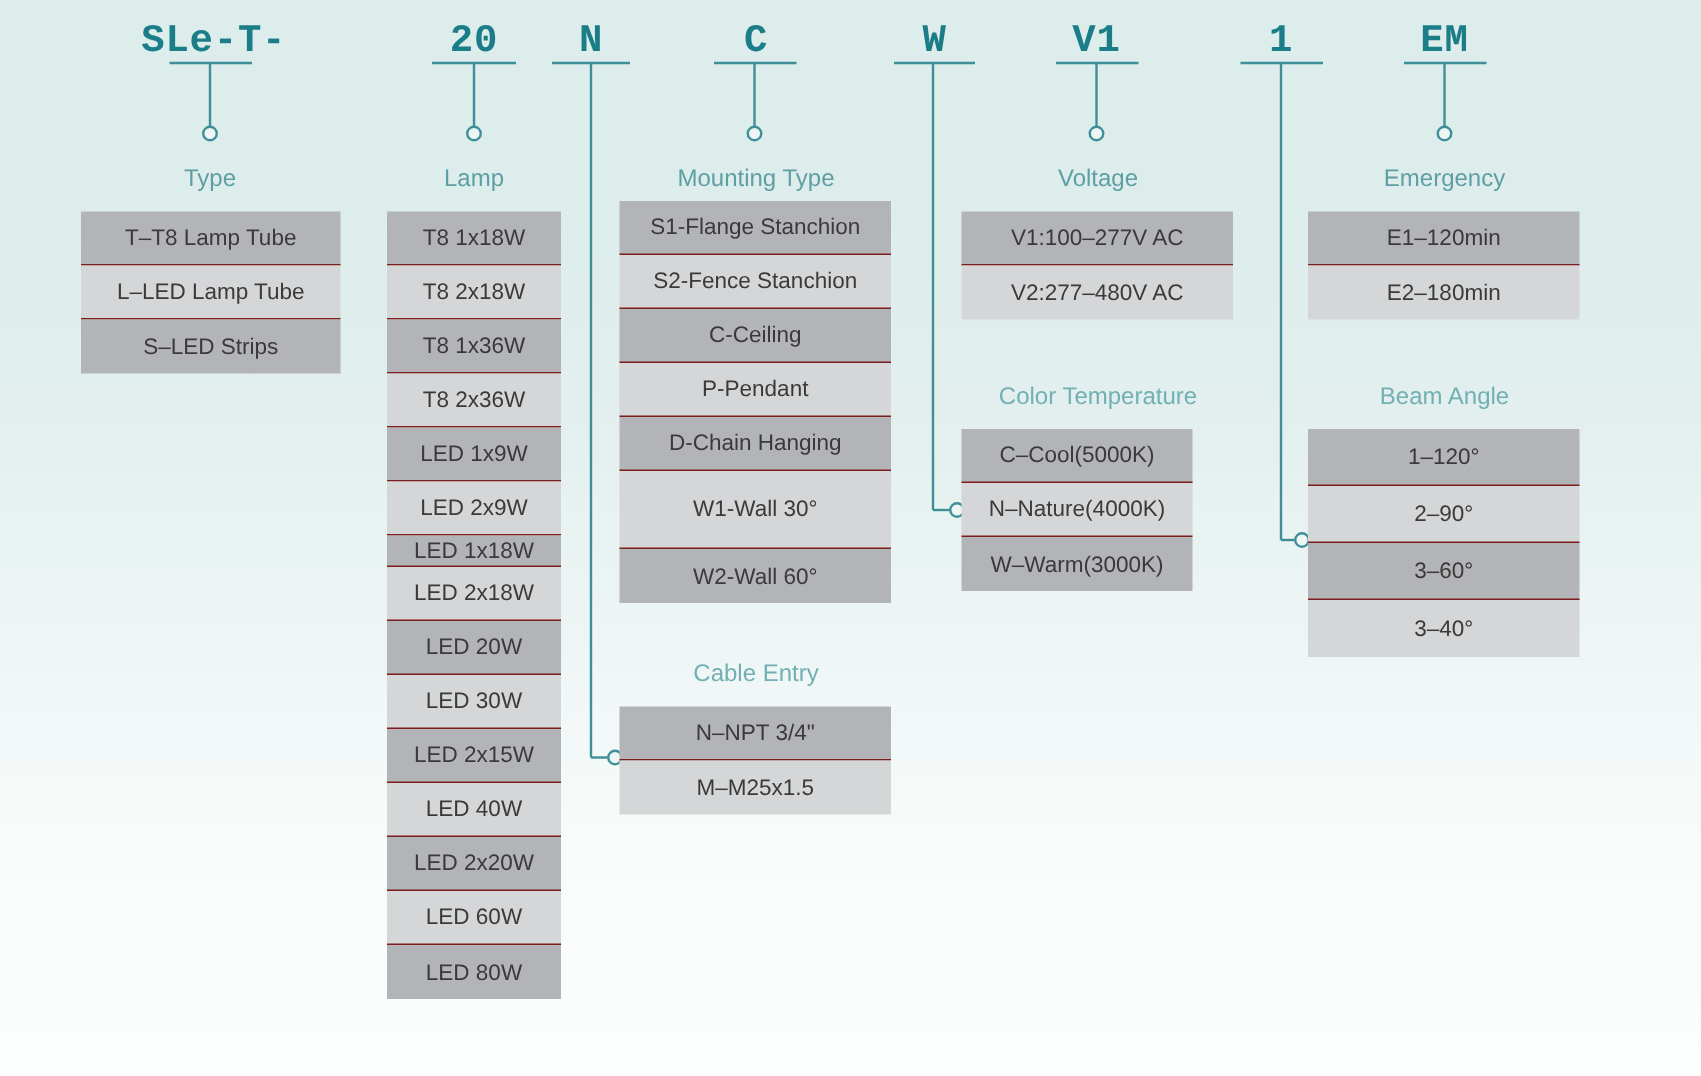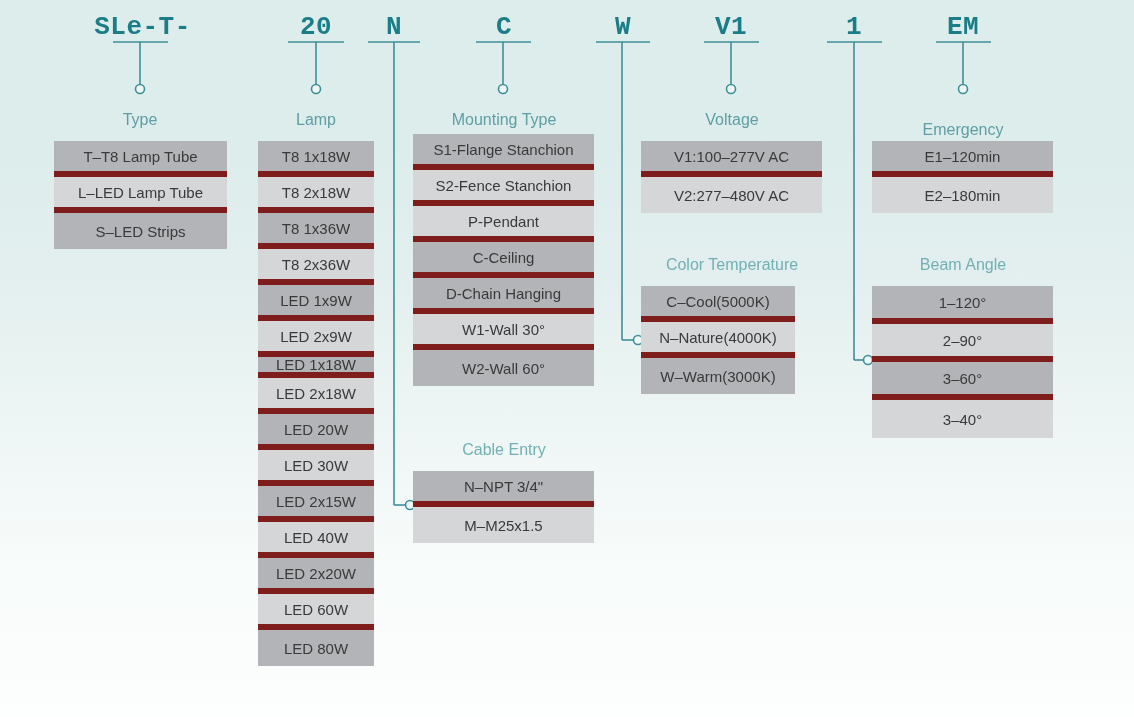--- a/index.html
+++ b/index.html
@@ -57,21 +57,21 @@
   
   .group {
     position: absolute;
   }
   .cell {
     box-sizing: border-box;
     font-size: 15px;
     color: #3a3a3a;
     text-align: center;
     white-space: nowrap;
-    border-bottom: 6px solid #7f1d1d;
+    border-bottom: 1px solid #7f1d1d;
     display: flex;
     align-items: center;
     justify-content: center;
   }
   .cell.dark  { background: #b3b4b7; }
   .cell.light { background: #d5d6d8; }
   .cell:last-child { border-bottom: none; }
 
   
   #wires {
@@ -139,21 +139,21 @@
       <div class="token" style="left: 828px; top: 12px; width: 52px;">1</div>
       <div class="token" style="left: 932px; top: 12px; width: 62px;">EM</div>
     </div>
   <div id="captions-layer">
       <div class="caption" style="left: 60px; top: 110px; width: 160px;">Type</div>
       <div class="caption" style="left: 236px; top: 110px; width: 160px;">Lamp</div>
       <div class="caption" style="left: 424px; top: 110px; width: 160px;">Mounting Type</div>
       <div class="sub-caption" style="left: 424px; top: 440px; width: 160px;">Cable Entry</div>
       <div class="caption" style="left: 652px; top: 110px; width: 160px;">Voltage</div>
       <div class="sub-caption" style="left: 652px; top: 255px; width: 160px;">Color Temperature</div>
-      <div class="caption" style="left: 883px; top: 120px; width: 160px;">Emergency</div>
+      <div class="caption" style="left: 883px; top: 110px; width: 160px;">Emergency</div>
       <div class="sub-caption" style="left: 883px; top: 255px; width: 160px;">Beam Angle</div>
     </div>
   <div id="groups-layer">
       <div class="group" style="left: 54px; top: 141px; width: 173px;">
         <div class="cell dark" style="height: 36px;">T–T8 Lamp Tube</div>
         <div class="cell light" style="height: 36px;">L–LED Lamp Tube</div>
         <div class="cell dark" style="height: 36px;">S–LED Strips</div>
       </div>
       <div class="group" style="left: 258px; top: 141px; width: 116px;">
         <div class="cell dark" style="height: 36px;">T8 1x18W</div>
@@ -168,24 +168,24 @@
         <div class="cell light" style="height: 36px;">LED 30W</div>
         <div class="cell dark" style="height: 36px;">LED 2x15W</div>
         <div class="cell light" style="height: 36px;">LED 40W</div>
         <div class="cell dark" style="height: 36px;">LED 2x20W</div>
         <div class="cell light" style="height: 36px;">LED 60W</div>
         <div class="cell dark" style="height: 36px;">LED 80W</div>
       </div>
       <div class="group" style="left: 413px; top: 134px; width: 181px; border-radius: 17px;">
         <div class="cell dark" style="height: 36px;">S1-Flange Stanchion</div>
         <div class="cell light" style="height: 36px;">S2-Fence Stanchion</div>
+        <div class="cell dark" style="height: 36px;">C-Ceiling</div>
         <div class="cell light" style="height: 36px;">P-Pendant</div>
-        <div class="cell dark" style="height: 36px;">C-Ceiling</div>
         <div class="cell dark" style="height: 36px;">D-Chain Hanging</div>
-        <div class="cell light" style="height: 36px;">W1-Wall 30°</div>
+        <div class="cell light" style="height: 52px;">W1-Wall 30°</div>
         <div class="cell dark" style="height: 36px;">W2-Wall 60°</div>
       </div>
       <div class="group" style="left: 413px; top: 471px; width: 181px;">
         <div class="cell dark" style="height: 36px;">N–NPT 3/4"</div>
         <div class="cell light" style="height: 36px;">M–M25x1.5</div>
       </div>
       <div class="group" style="left: 641px; top: 141px; width: 181px;">
         <div class="cell dark" style="height: 36px;">V1:100–277V AC</div>
         <div class="cell light" style="height: 36px;">V2:277–480V AC</div>
       </div>

